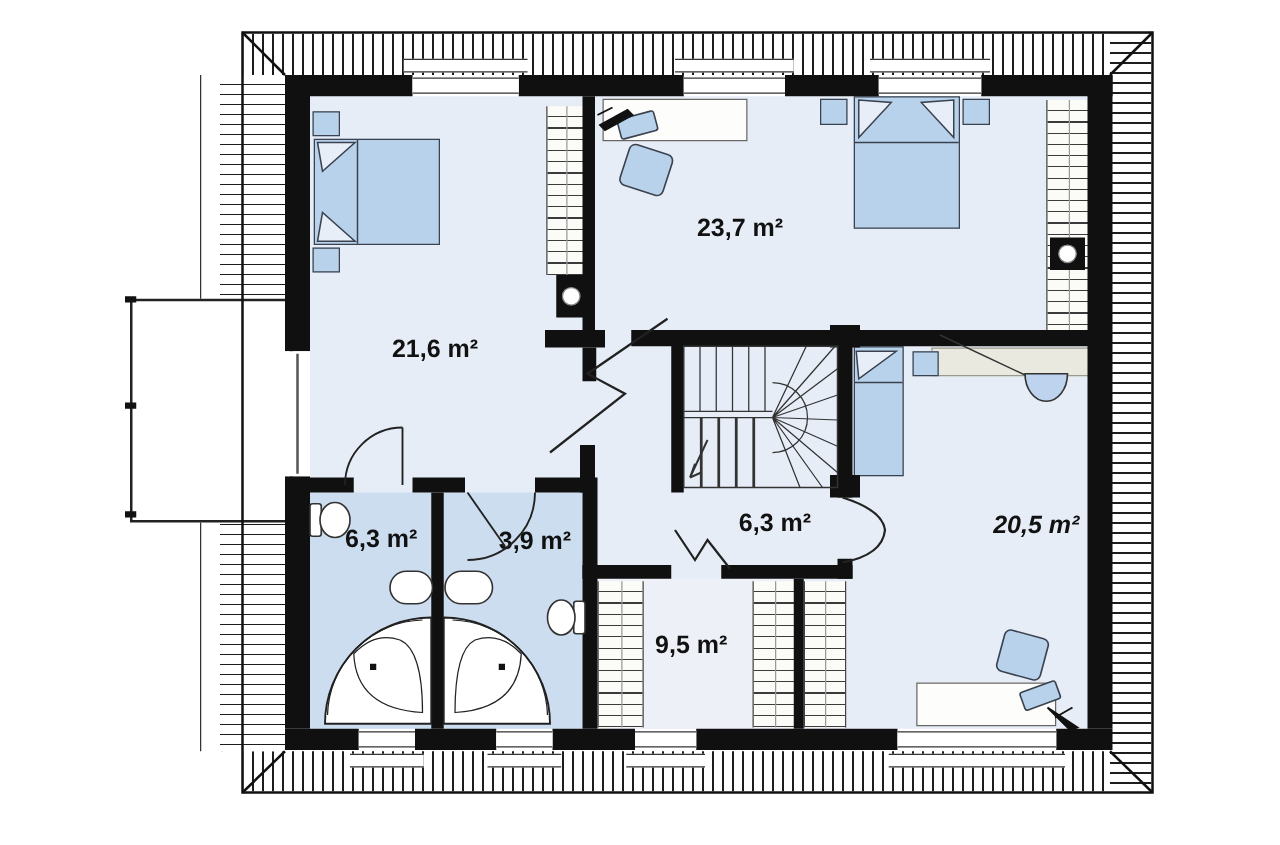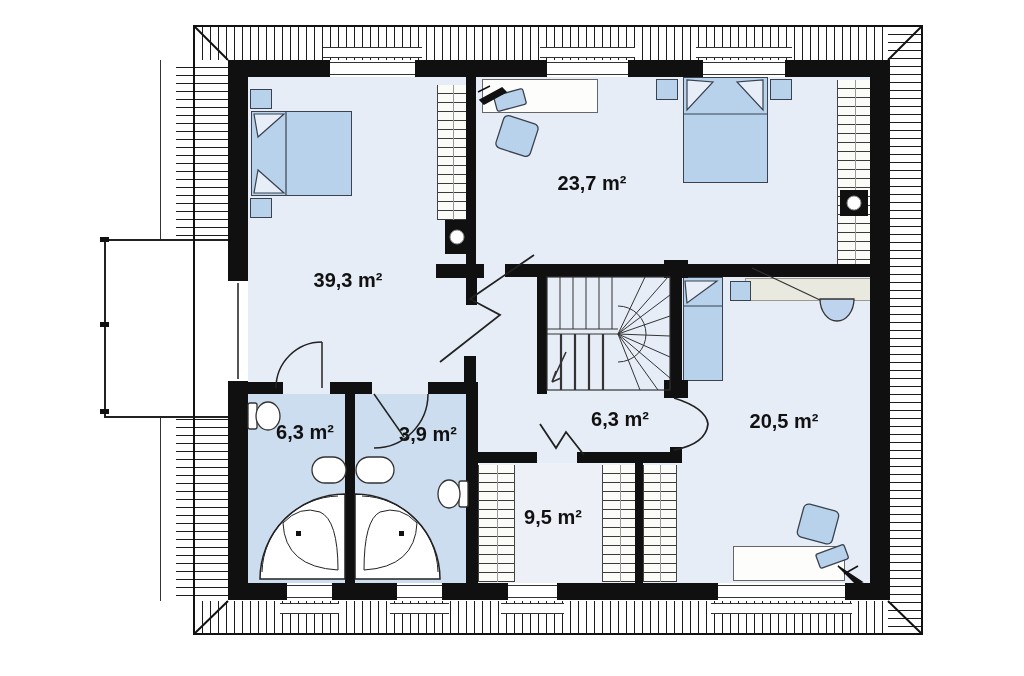--- a/index.html
+++ b/index.html
@@ -116,27 +116,27 @@
   <div class="abs win" style="left:397px;top:585px;width:45px;height:13px;"></div>
   <div class="abs sill" style="left:390px;top:603px;width:59px;height:11px;"></div>
   <div class="abs win" style="left:508px;top:585px;width:49px;height:13px;"></div>
   <div class="abs sill" style="left:501px;top:603px;width:63px;height:11px;"></div>
   <div class="abs win" style="left:718px;top:585px;width:127px;height:13px;"></div>
   <div class="abs sill" style="left:711px;top:603px;width:141px;height:11px;"></div>
 
   <div class="abs doorgap" style="left:228px;top:281px;width:20px;height:100px;"></div>
   <div class="abs doorline" style="left:237px;top:283px;width:1.5px;height:96px;"></div>
 
-  <div class="lbl" style="left:348px;top:280px;">39,3 m²</div>
+  <div class="lbl" style="left:348px;top:280px;">21,6 m²</div>
   <div class="lbl" style="left:592px;top:183px;">23,7 m²</div>
   <div class="lbl" style="left:305px;top:432px;">6,3 m²</div>
   <div class="lbl" style="left:428px;top:434px;">3,9 m²</div>
   <div class="lbl" style="left:620px;top:419px;">6,3 m²</div>
   <div class="lbl" style="left:553px;top:517px;">9,5 m²</div>
-  <div class="lbl" style="left:784px;top:421px;">20,5 m²</div>
+  <div class="lbl" style="left:829px;top:421px;font-style:italic;">20,5 m²</div>
 
   <svg class="overlay" width="1024" height="676" viewBox="0 0 1024 676">
 
     <g stroke="#111" stroke-width="2" fill="none">
       <rect x="194" y="26" width="728" height="608"></rect>
       <path d="M194 26 L228 60"></path>
         <path d="M922 26 L888 60"></path>
       <path d="M922 634 L888 601"></path>
         <path d="M194 634 L228 601"></path>
     </g>

